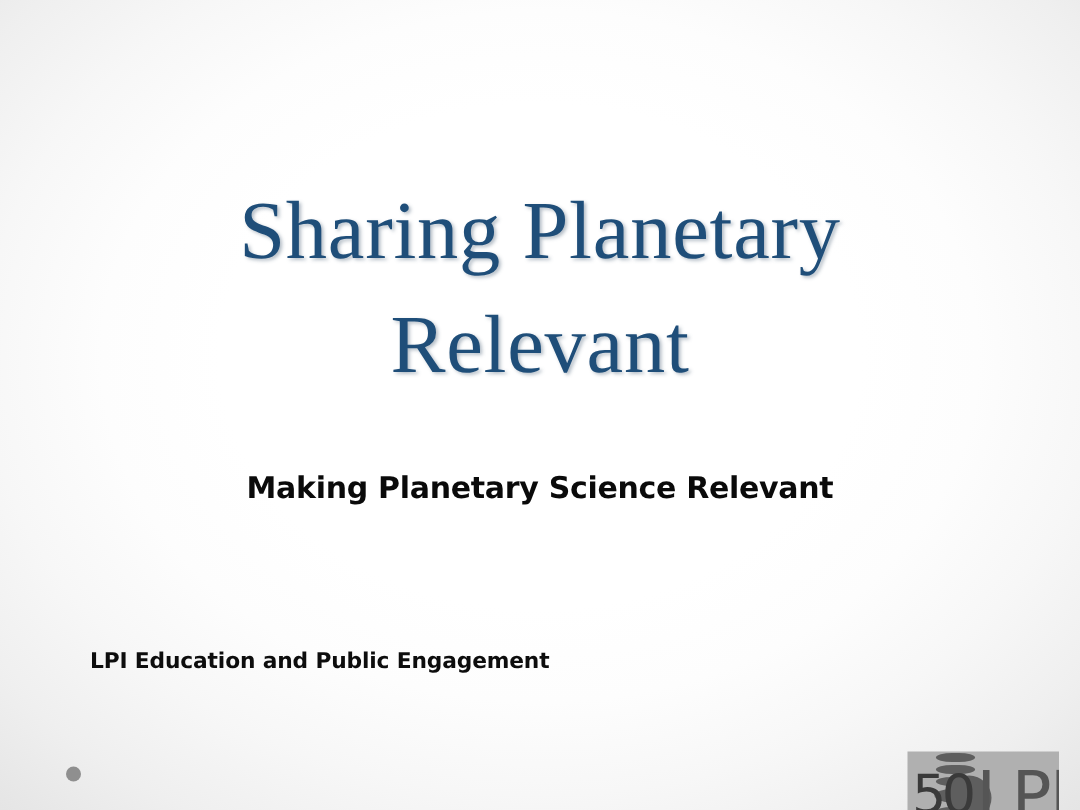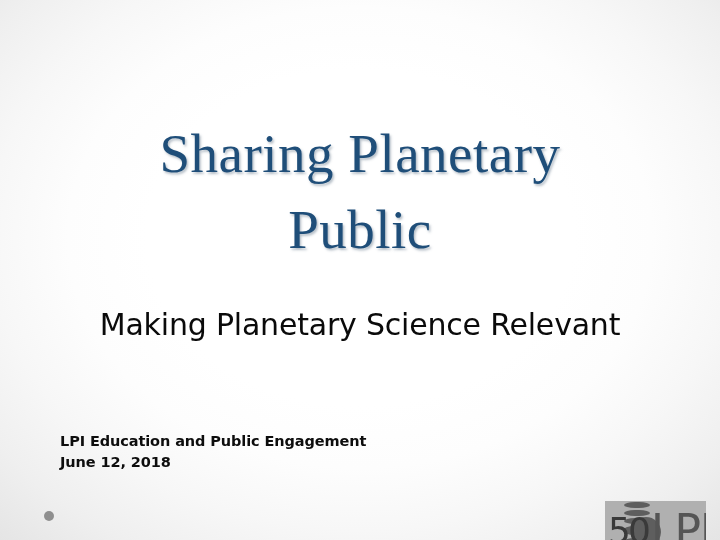--- a/index.html
+++ b/index.html
@@ -48,22 +48,22 @@
   }
 
   
   #subtitle {
     position: absolute;
     left: 36px;
     top: 306px;
     width: 648px;
     text-align: center;
     font-family: "DejaVu Sans", "Liberation Sans", sans-serif;
-    font-weight: normal;
-    font-size: 30px;
+    font-weight: bold;
+    font-size: 20px;
     line-height: 38px;
     letter-spacing: -0.2px;
     color: #0a0a0a;
     white-space: nowrap;
   }
 
   
   #footer-block {
     position: absolute;
     left: 60px;
@@ -166,28 +166,27 @@
     white-space: nowrap;
   }
 </style>
 </head>
 <body>
 
 <div id="slide">
 
   <div id="title-block">
     <div class="title-line">Sharing Planetary</div>
-    <div class="title-line">Public</div>
+    <div class="title-line">Relevant</div>
   </div>
 
   <div id="subtitle">Making Planetary Science Relevant</div>
 
   <div id="footer-block">
     <div class="footer-line">LPI Education and Public Engagement</div>
-    <div class="footer-line">June 12, 2018</div>
   </div>
 
   <div id="bullet-dot"></div>
 
   <div id="lpi-logo">
     <div class="ring-stack">
       <div class="band b1"></div>
       <div class="band b2"></div>
       <div class="band b3"></div>
       <div class="band b4"></div>

